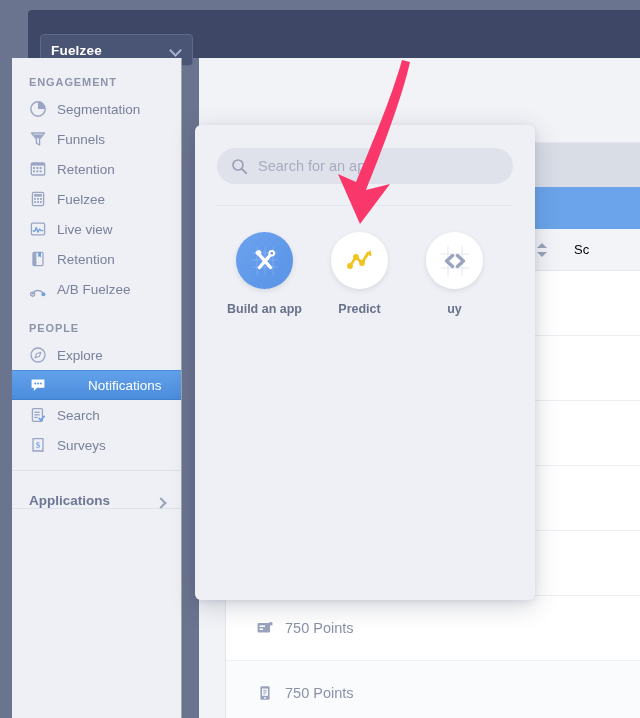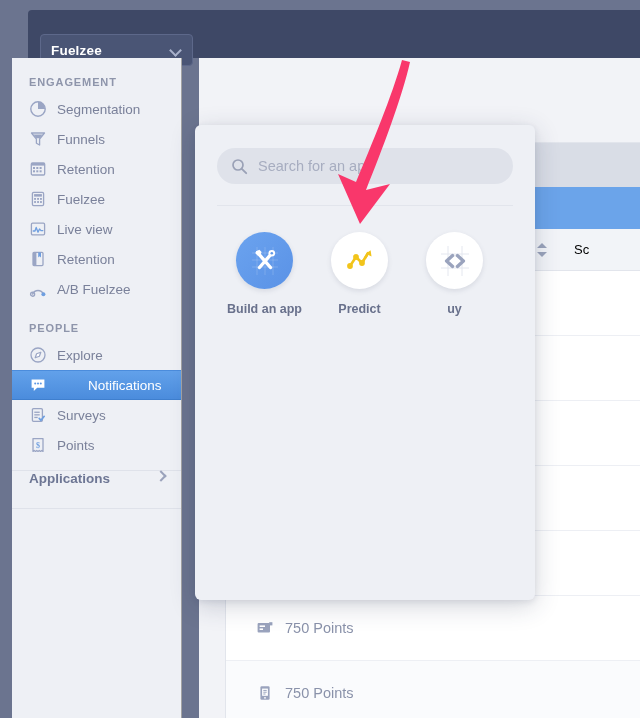--- a/index.html
+++ b/index.html
@@ -89,21 +89,21 @@
     background: linear-gradient(to bottom, #62a1ea, #4b8cdc);
     border-top: 1px solid #4b8cdc;
     border-bottom: 1px solid #3f7fce;
   }
   .side-item.active .lbl { color: #ffffff; font-weight: normal; margin-left: 31px; }
 
   .side-divider {
     height: 1px; background: #dfe2ea; margin: 10px 0 0 0;
   }
   .side-foot {
-    height: 38px; display: flex; align-items: flex-start;
+    height: 38px; display: flex; align-items: flex-end;
     padding: 0 14px 0 17px; cursor: pointer;
     border-bottom: 1px solid #dfe2ea;
   }
   .side-foot .lbl {
     font-size: 13.5px; color: #6d7694; font-weight: bold; flex: 1;
   }
   .chev-right {
     width: 10px; height: 10px; position: relative;
   }
   .chev-right::after {
@@ -364,31 +364,31 @@
         <svg viewBox="0 0 18 18">
             <rect x="3.4" y="2.6" width="10" height="12.8" rx="1.1" fill="none" stroke="#9aa5c4" stroke-width="1.3"></rect>
             <g fill="#9aa5c4">
               <rect x="5.3" y="5.6" width="5.4" height="1.3"></rect>
               <rect x="5.3" y="8.2" width="5.4" height="1.3"></rect>
               <rect x="5.3" y="10.8" width="3.4" height="1.3"></rect>
             </g>
             <path d="M10.2 12.4 l1.8 1.9 l3.2 -4" fill="none" stroke="#6f9fe0" stroke-width="1.7" stroke-linecap="round" stroke-linejoin="round"></path>
           </svg>
       </span>
-      <span class="lbl">Surveys</span>
+      <span class="lbl">Search</span>
     </div>
 
     <div class="side-item">
       <span class="ico">
         <svg viewBox="0 0 18 18">
             <path d="M4 2.6 h10 v12.8 l-1.25 -1 l-1.25 1 l-1.25 -1 l-1.25 1 l-1.25 -1 l-1.25 1 l-1.25 -1 l-1.25 1 z" fill="none" stroke="#9aa5c4" stroke-width="1.3" stroke-linejoin="round"></path>
             <text x="9" y="11.6" font-size="8" font-family="Liberation Serif, serif" font-weight="bold" fill="#6f9fe0" text-anchor="middle">$</text>
           </svg>
       </span>
-      <span class="lbl">Points</span>
+      <span class="lbl">Surveys</span>
     </div>
 
     <div class="side-divider"></div>
 
     <div class="side-foot">
       <span class="lbl">Applications</span>
       <span class="chev-right"></span>
     </div>
   </div>
 

